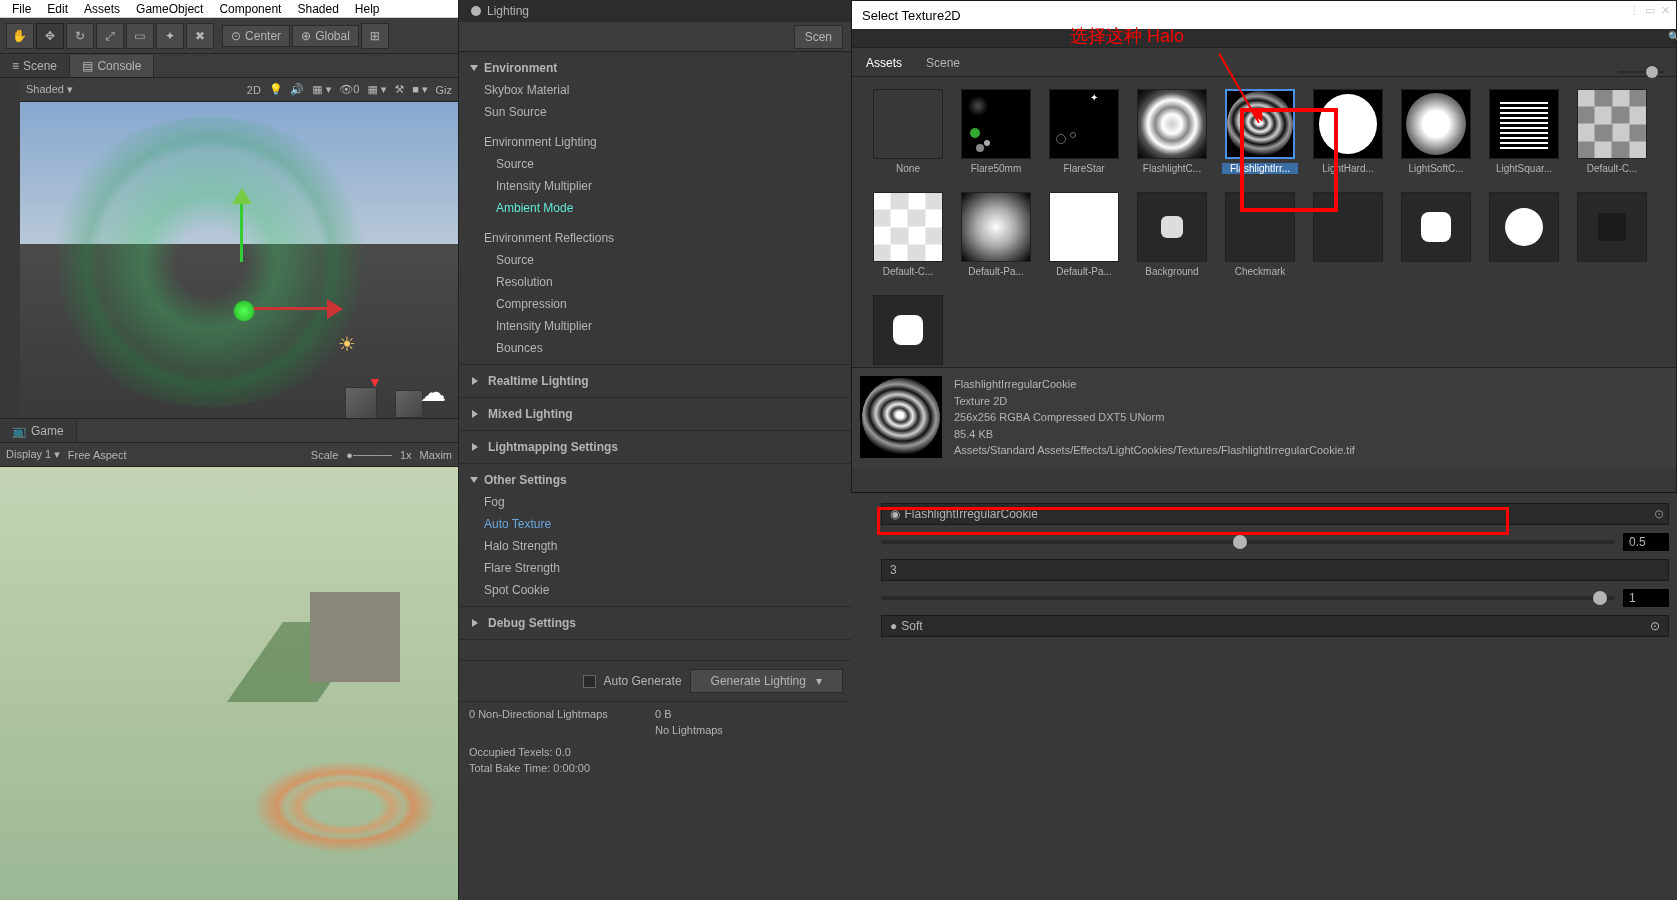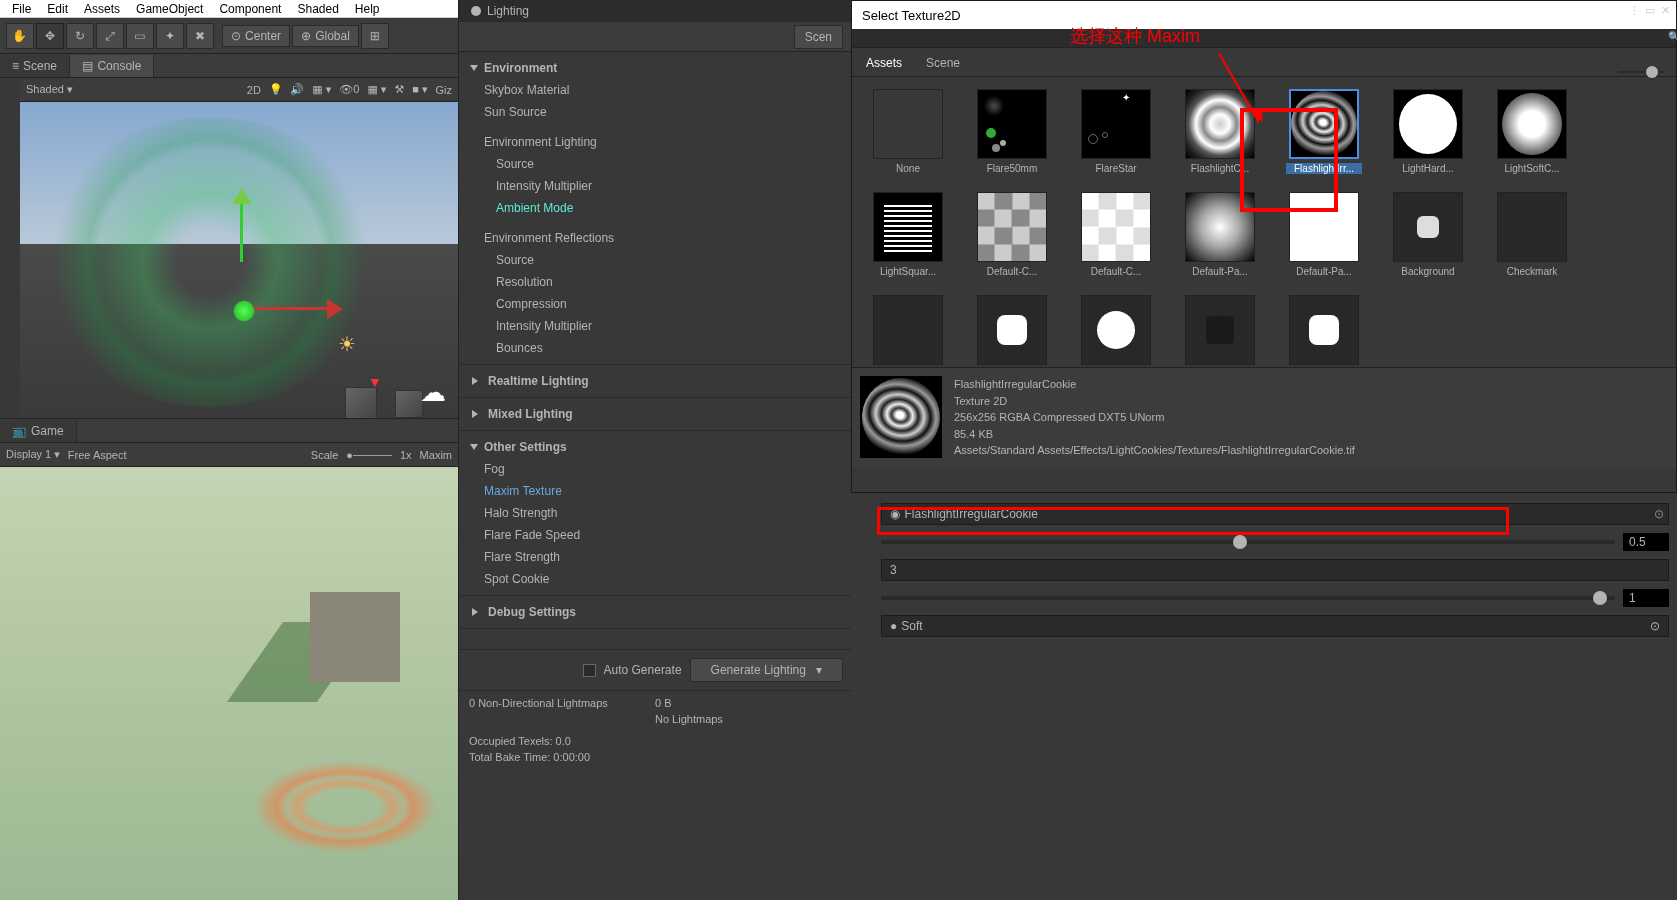--- a/index.html
+++ b/index.html
@@ -53,21 +53,21 @@
 .gen-row { display: flex; justify-content: flex-end; align-items: center; gap: 8px; padding: 8px; border-top: 1px solid #2a2a2a; }
 .checkbox { width: 13px; height: 13px; border: 1px solid #666; background: #2a2a2a; }
 .gen-btn { background: #4a4a4a; border: 1px solid #2a2a2a; padding: 4px 20px; display: flex; align-items: center; gap: 10px; }
 .picker { position: absolute; left: 851px; top: 0; width: 826px; height: 493px; background: #383838; border: 1px solid #1a1a1a; z-index: 50; }
 .picker-header { background: #fff; color: #000; height: 28px; display: flex; align-items: center; padding: 0 10px; font-size: 13px; }
 .picker-search { background: #2c2c2c; padding: 2px 8px; border-bottom: 1px solid #222; }
 .picker-search input { background: transparent; border: none; color: #b4b4b4; width: 100%; outline: none; font-size: 11px; }
 .picker-tabs { background: #383838; padding: 4px 10px 0; display: flex; gap: 16px; border-bottom: 1px solid #222; }
 .picker-tab { padding: 4px 4px 6px; cursor: pointer; }
 .picker-tab.active { color: #fff; }
-.picker-grid { display: flex; flex-wrap: wrap; gap: 18px 28px; padding: 12px 18px; overflow-y: auto; height: 290px; align-content: flex-start; }
+.picker-grid { display: flex; flex-wrap: wrap; gap: 18px 12px; padding: 12px 18px; overflow-y: auto; height: 290px; align-content: flex-start; }
 .picker-item { width: 76px; display: flex; flex-direction: column; align-items: center; gap: 4px; }
 .thumb { width: 70px; height: 70px; background: #1a1a1a; border: 1px solid #222; display: flex; align-items: center; justify-content: center; overflow: hidden; }
 .thumb.selected { border: 2px solid #4a90e2; }
 .thumb-label { font-size: 10px; text-align: center; white-space: nowrap; overflow: hidden; text-overflow: ellipsis; width: 76px; }
 .thumb-label.selected { background: #3a6ea5; color: #fff; }
 .picker-info { display: flex; gap: 12px; padding: 8px; background: #3c3c3c; border-top: 1px solid #222; }
 .info-thumb { width: 82px; height: 82px; background: #000; flex-shrink: 0; }
 .info-text { font-size: 11px; line-height: 1.5; }
 .picker-slider { position: absolute; top: 70px; right: 12px; width: 46px; height: 2px; background: #2a2a2a; }
 .picker-slider::after { content:''; position: absolute; right: 6px; top: -5px; width: 12px; height: 12px; background: #b4b4b4; border-radius: 50%; }
@@ -234,30 +234,35 @@
         <div class="tri closed"></div>
         <span>Realtime Lighting</span>
       </div>
     </div>
   <div class="section">
       <div class="section-header">
         <div class="tri closed"></div>
         <span>Mixed Lighting</span>
       </div>
     </div>
+  <div class="section">
+      <div class="section-header">
+        <div class="tri closed"></div>
+        <span>Lightmapping Settings</span>
+      </div>
+    </div>
 
   <div class="section">
     <div class="section-header">
         <div class="tri open"></div>
         <span>Other Settings</span>
       </div>
     <div class="prop">Fog</div>
-    <div class="prop highlight">Maxim Texture</div>
+    <div class="prop highlight">Auto Texture</div>
     <div class="prop">Halo Strength</div>
-    <div class="prop">Flare Fade Speed</div>
     <div class="prop">Flare Strength</div>
     <div class="prop">Spot Cookie</div>
   </div>
 
   <div class="section">
       <div class="section-header">
         <div class="tri closed"></div>
         <span>Debug Settings</span>
       </div>
     </div>
@@ -429,17 +434,17 @@
           <span>●</span>
           <span>Soft</span>
         </span>
       <span>⊙</span>
     </div>
   </div>
 </div>
 
 <div class="red-item-box"></div>
 <div class="red-field-box"></div>
-<div class="anno-text anno2">选择这种 Maxim</div>
+<div class="anno-text anno2">选择这种 Halo</div>
 <div class="arrow2">
     <div class="arrow2-line"></div>
     <div class="arrow2-head"></div>
   </div>
 
 </body></html>

